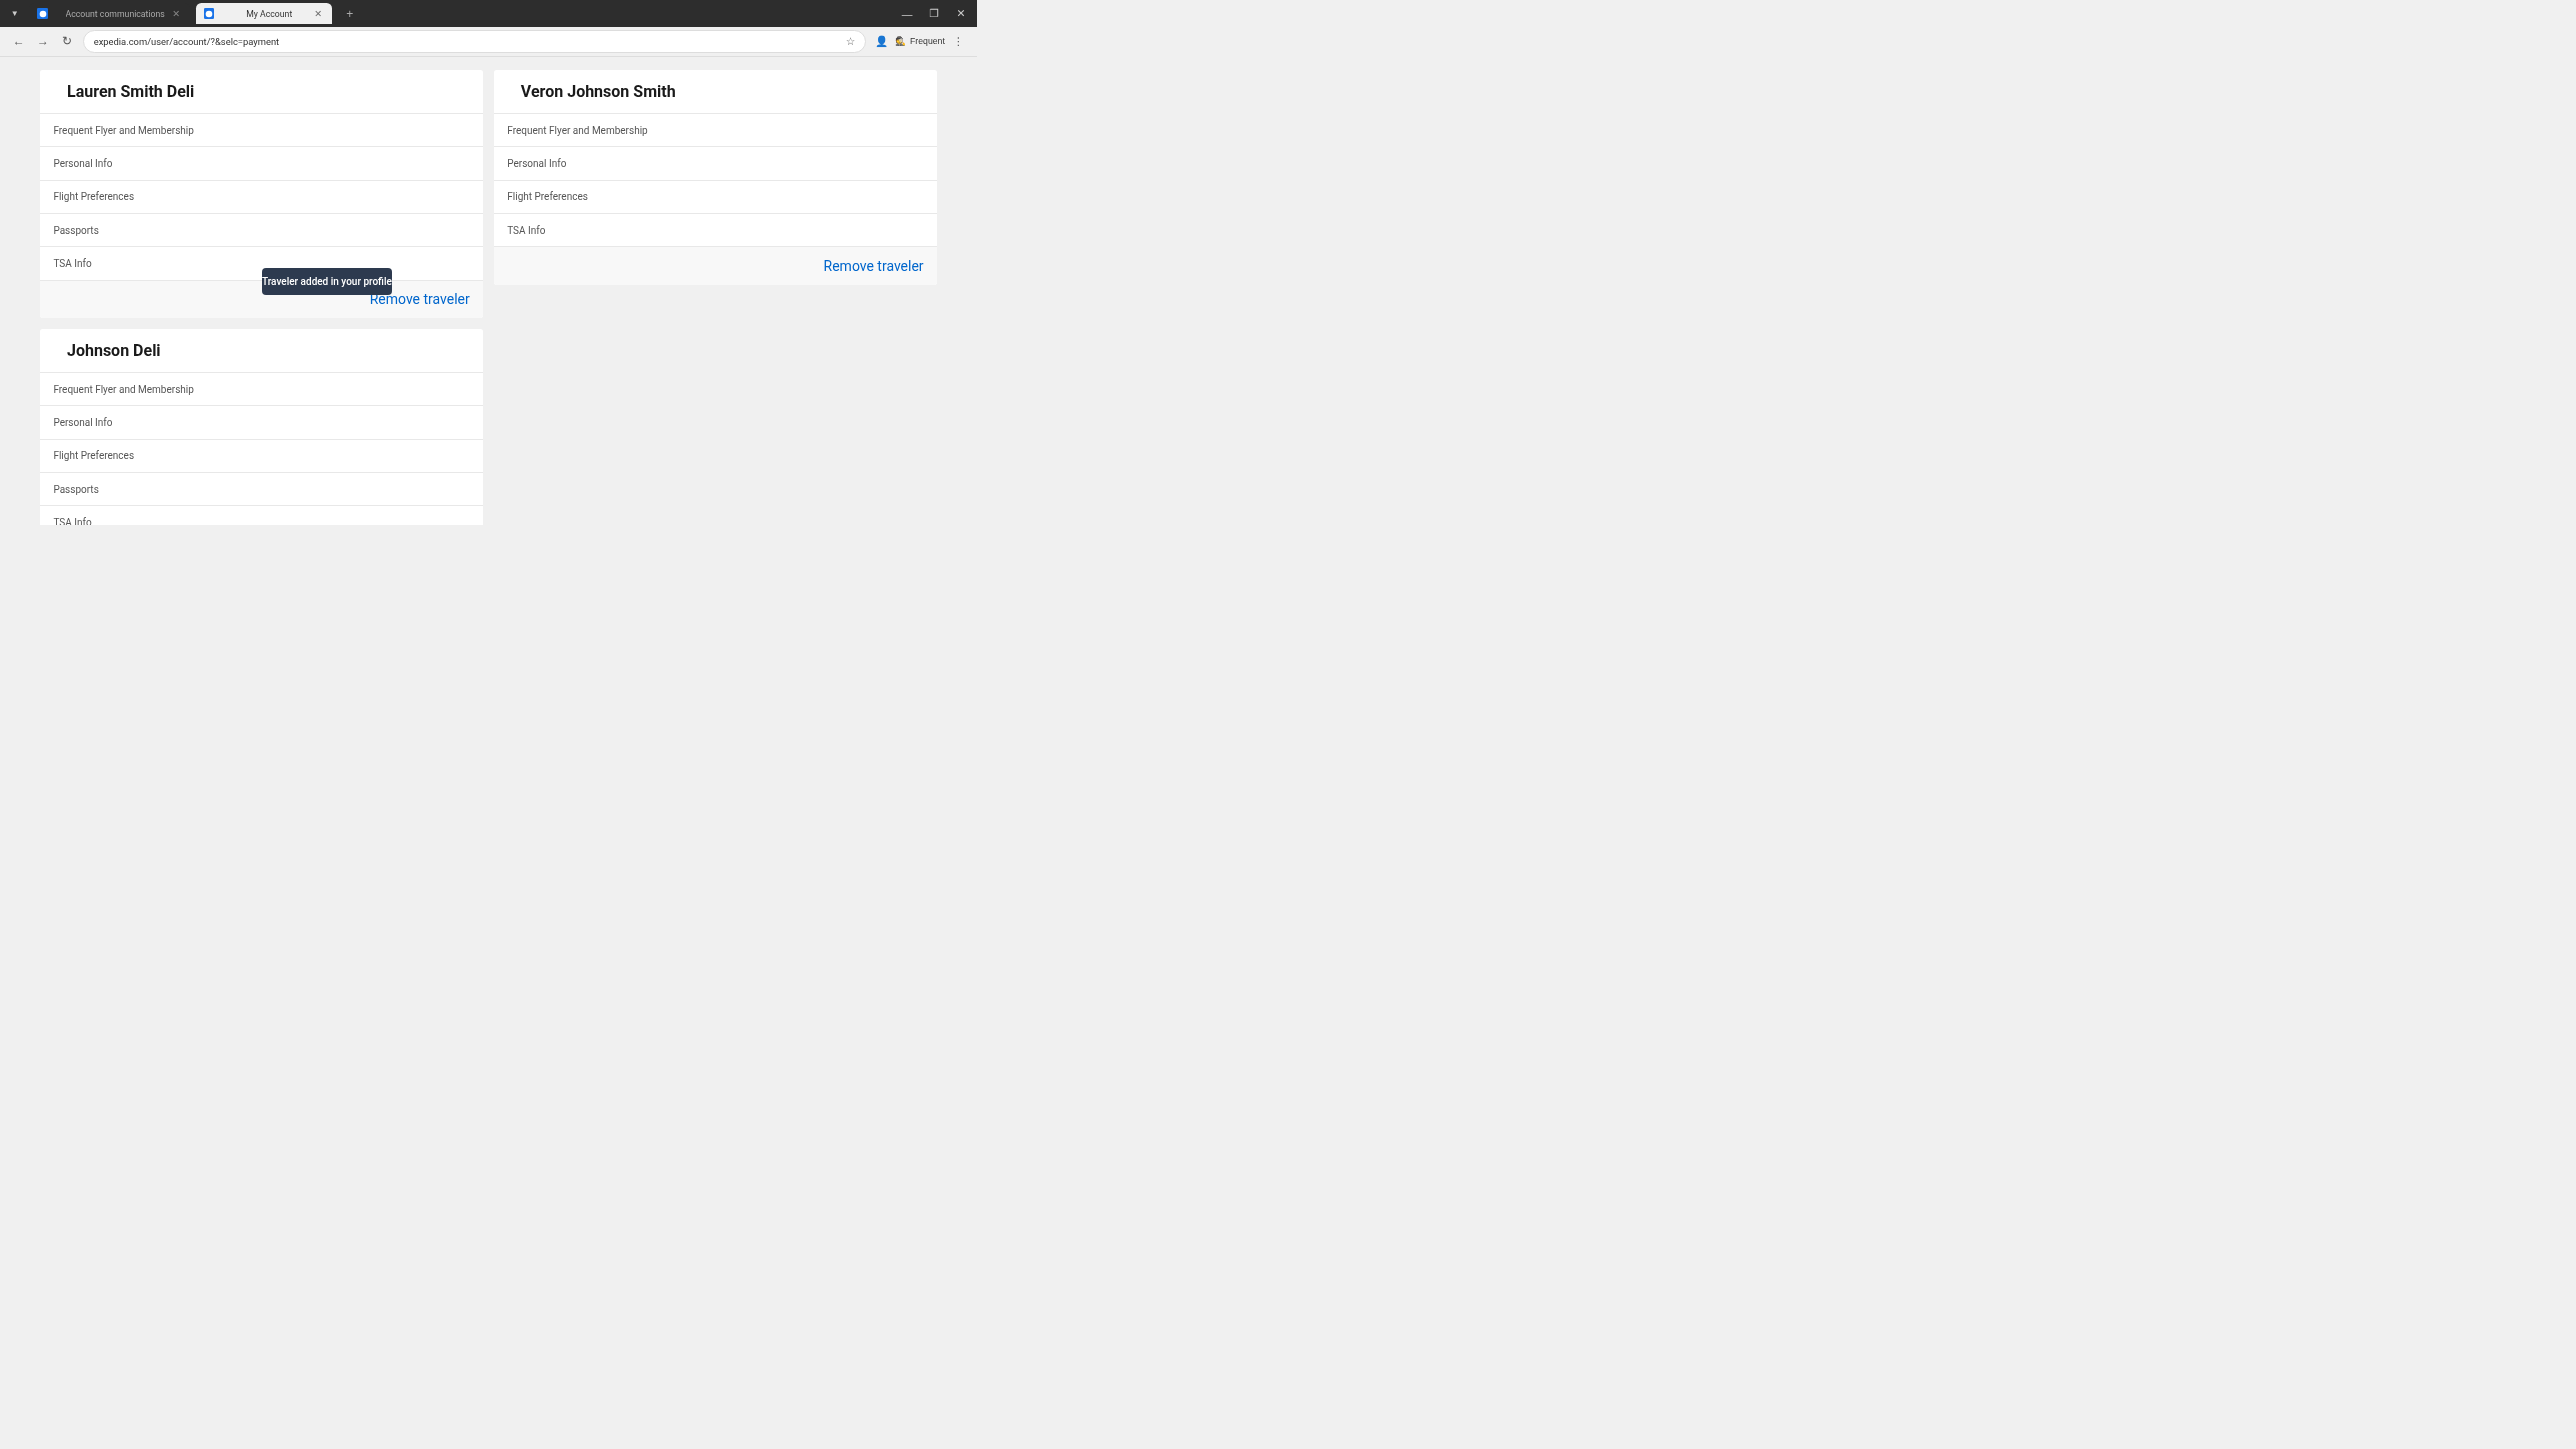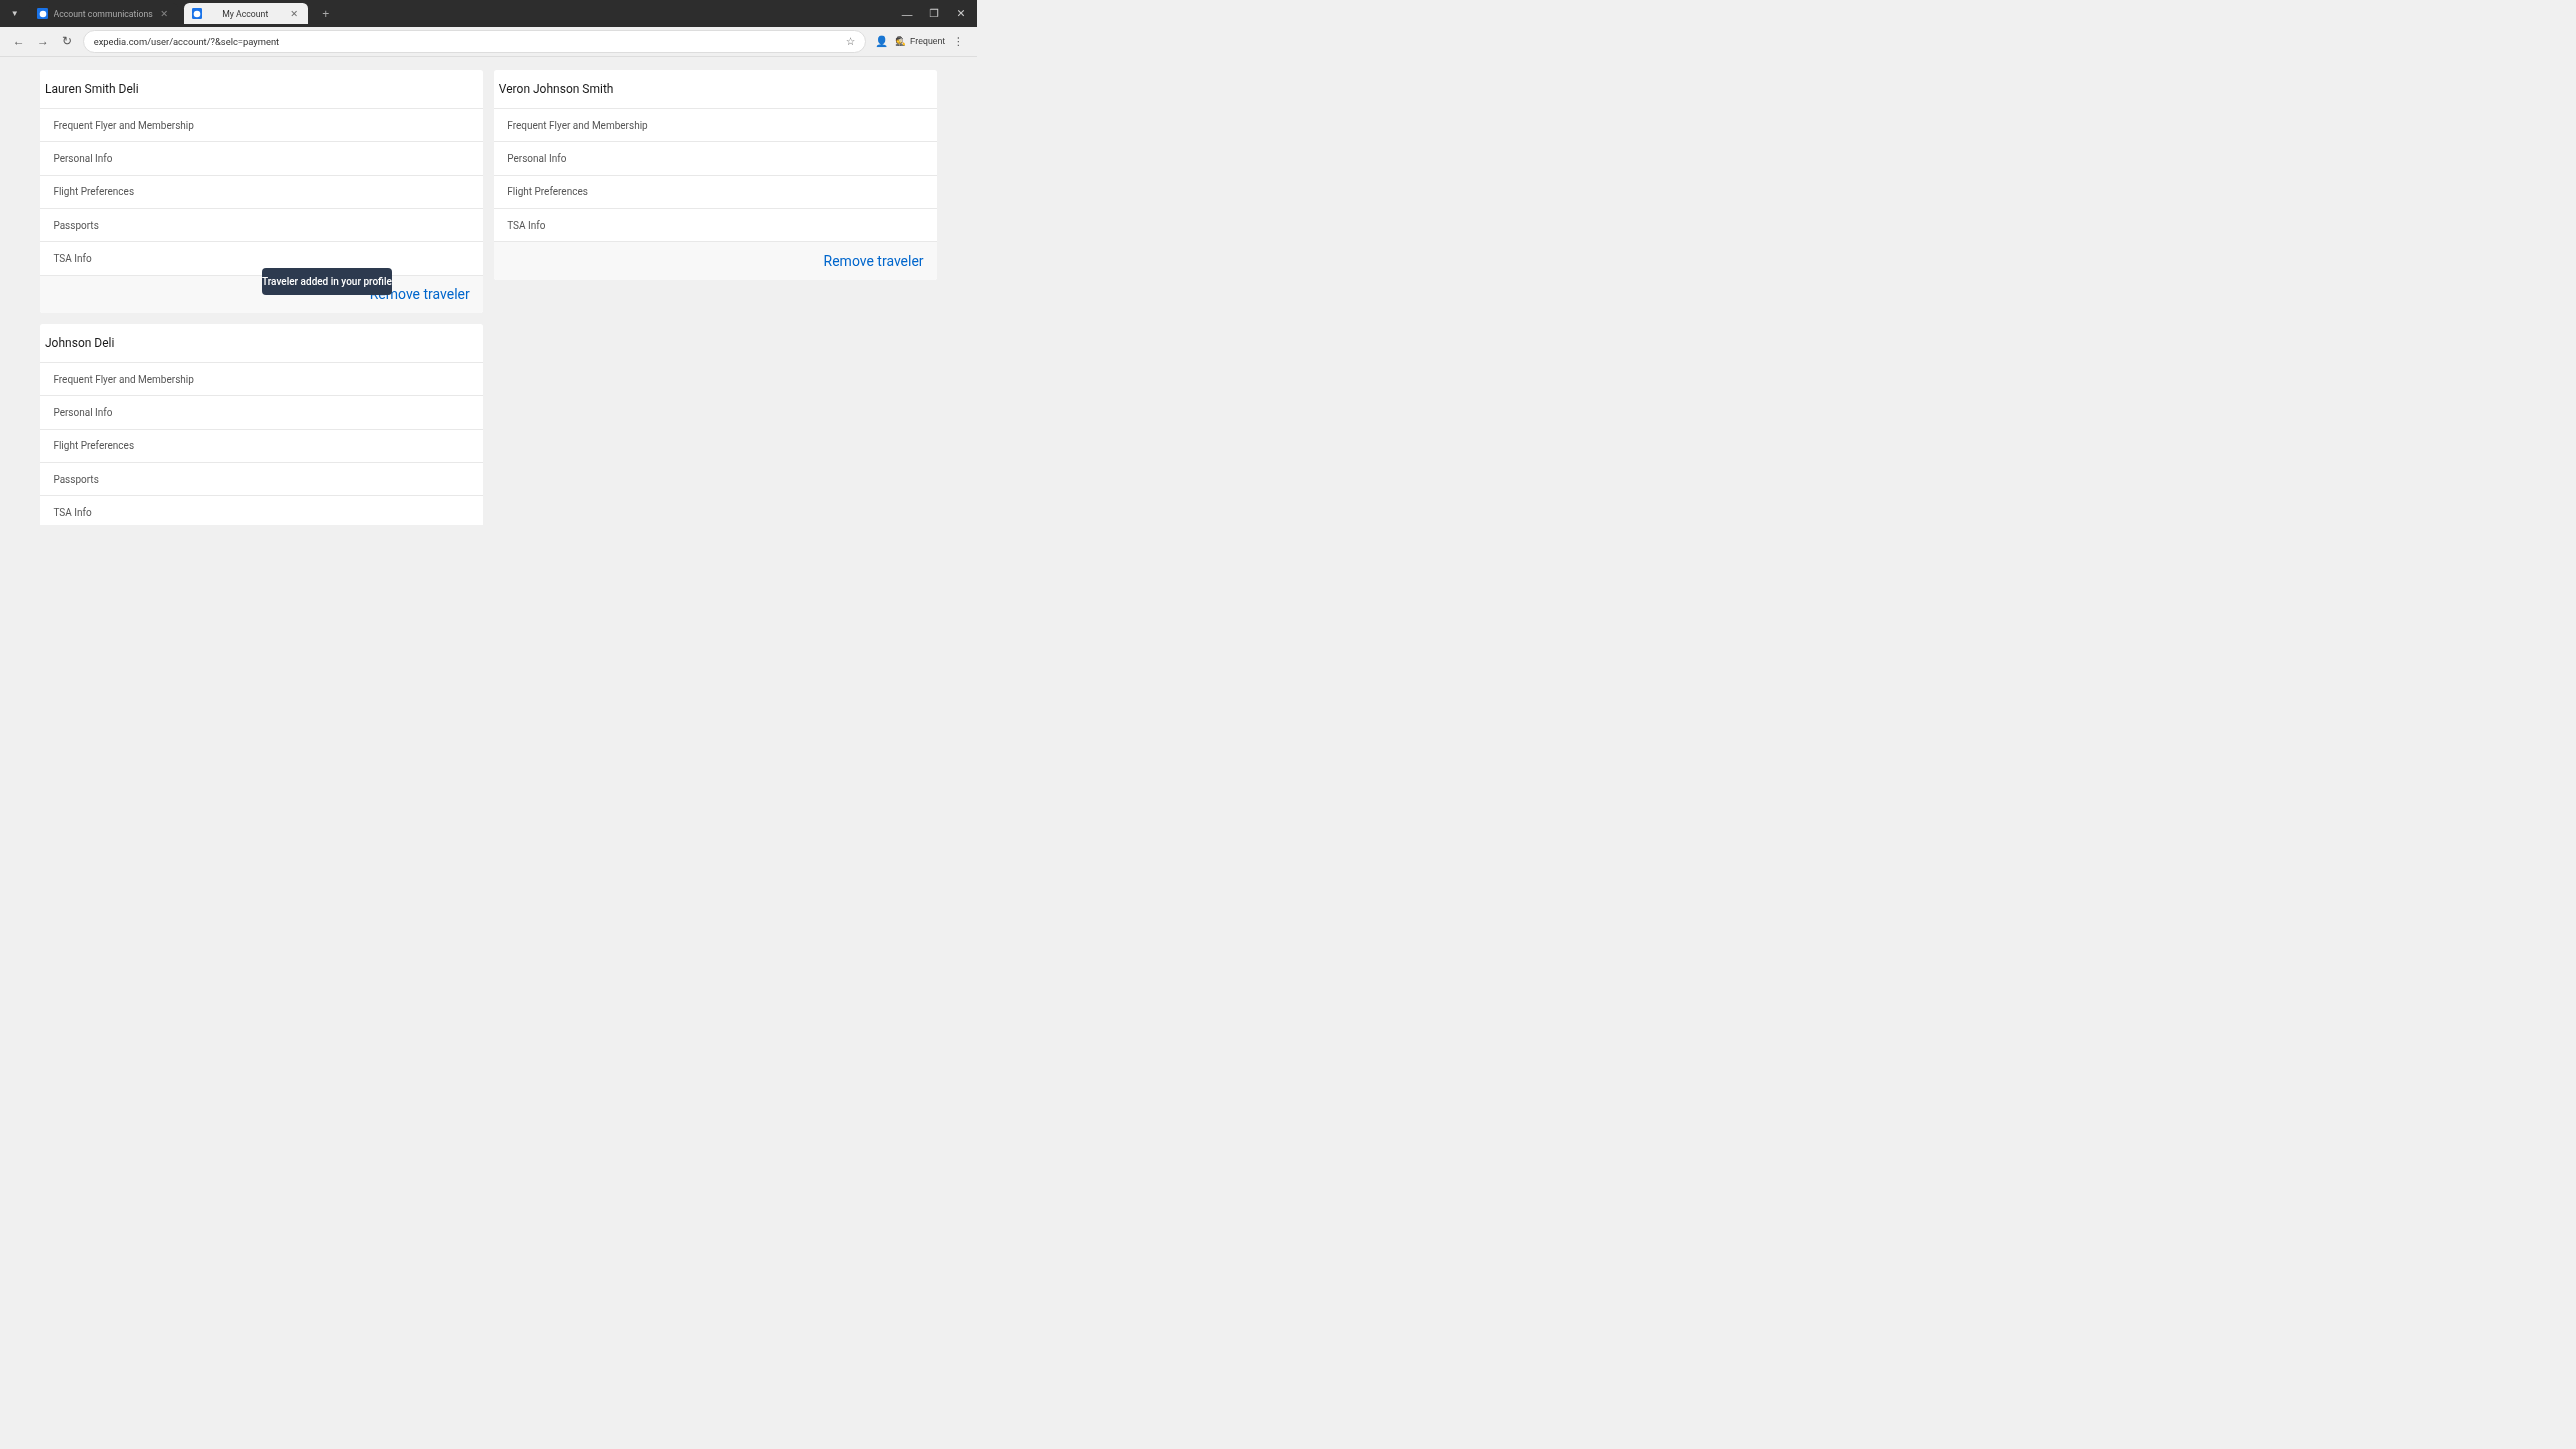--- a/index.html
+++ b/index.html
@@ -67,20 +67,21 @@
       width: 8px;
       height: 8px;
       fill: white;
     }
 
     .tab-label {
       flex: 1;
       overflow: hidden;
       text-overflow: ellipsis;
       white-space: nowrap;
+      margin-left: 12px;
     }
 
     .tab-close {
       background: none;
       border: none;
       color: inherit;
       cursor: pointer;
       font-size: 9.4px;
       width: 12px;
       height: 12px;
@@ -203,24 +204,24 @@
       position: relative;
     }
 
     .traveler-card {
       background: white;
       border-radius: 2.7px;
       overflow: hidden;
     }
 
     .traveler-name {
-      font-size: 12px;
-      font-weight: 400;
+      font-size: 16px;
+      font-weight: 700;
       color: #1a1a1a;
-      padding: 12px 5px;
+      padding: 12px 27px;
       border-bottom: 0.7px solid #e8e8e8;
     }
 
     .traveler-menu-item {
       padding: 10.7px 13.4px;
       border-bottom: 0.7px solid #e8e8e8;
       color: #555;
       font-size: 10px;
       cursor: pointer;
     }

